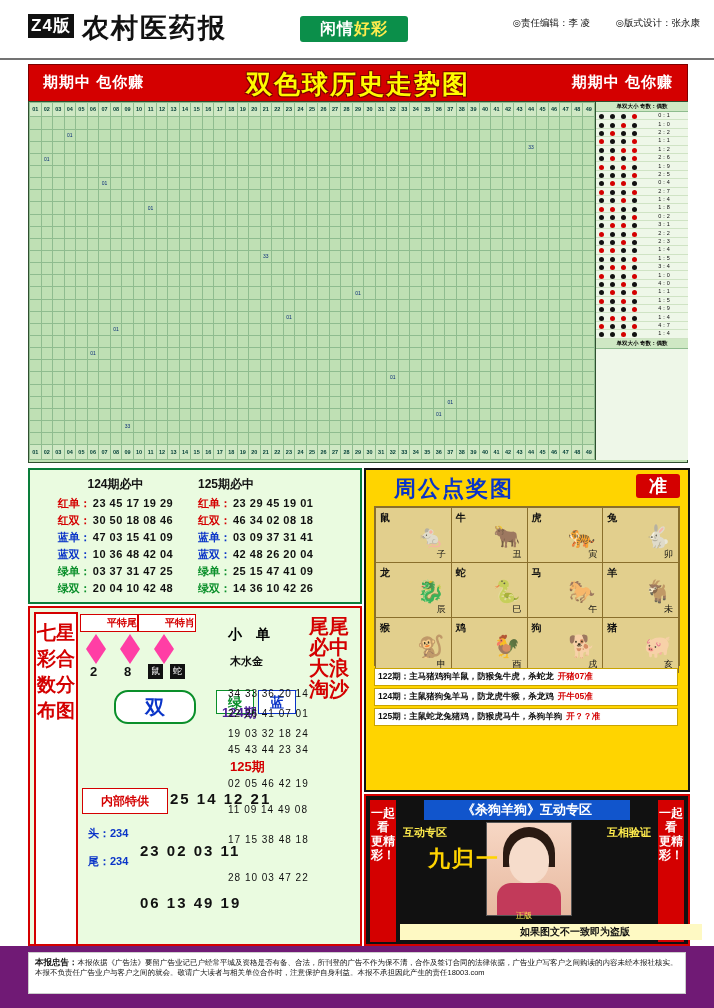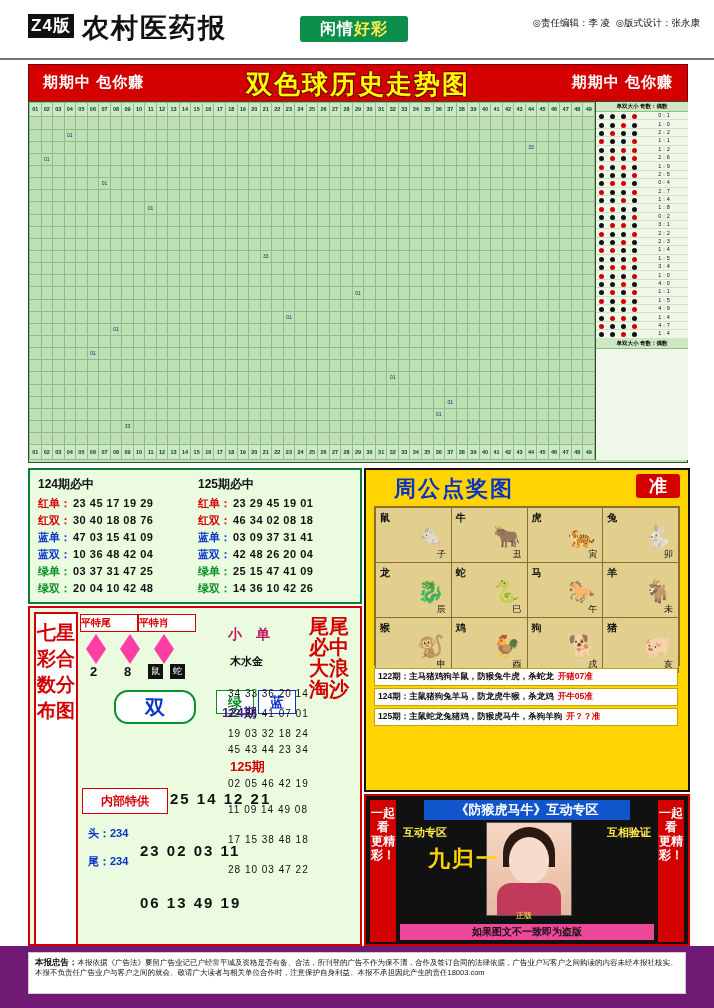--- a/index.html
+++ b/index.html
@@ -15,21 +15,21 @@
   
   .masthead{position:absolute;left:0;top:0;width:714px;height:58px;background:#fff;border-bottom:2px solid #737373;}
   .mh-inner{position:relative;width:714px;height:58px;}
   .z4{position:absolute;left:28px;top:14px;width:46px;height:24px;background:#111;color:#fff;
       font-weight:bold;font-size:17px;text-align:center;line-height:24px;letter-spacing:1px;}
   .mh-title{position:absolute;left:82px;top:10px;font-size:27px;font-weight:bold;letter-spacing:2px;color:#111;}
   .mh-badge{position:absolute;left:300px;top:16px;width:108px;height:26px;background:#0b8f4a;border-radius:3px;
       color:#fff;font-size:16px;font-weight:bold;text-align:center;line-height:26px;letter-spacing:1px;}
   .mh-badge .r{color:#ffec4d;}
   .mh-credits{position:absolute;right:14px;top:17px;font-size:9.5px;color:#111;}
-  .mh-credits span{margin-left:3px;}
+  .mh-credits span{margin-left:23px;}
 
   
   .titlebar{position:absolute;left:28px;top:64px;width:658px;height:36px;background:#d40000;border:1px solid #7e0000;}
   .tb-left,.tb-right{position:absolute;top:8px;color:#fff;font-size:15px;font-weight:bold;letter-spacing:1px;}
   .tb-left{left:14px;}
   .tb-right{right:14px;}
   .tb-center{position:absolute;left:50%;transform:translateX(-50%);top:2px;font-size:26px;font-weight:bold;
       color:#fffb00;letter-spacing:2px;text-shadow:1px 1px 0 #7a0000,-1px 1px 0 #7a0000,1px -1px 0 #7a0000,-1px -1px 0 #7a0000;}
 
   
@@ -46,21 +46,21 @@
   .side-row{height:7.4px;display:flex;align-items:center;border-bottom:1px solid #cfe3c4;}
   .dotcell{width:11px;text-align:center;}
   .dot{display:inline-block;width:5px;height:5px;border-radius:50%;}
   .dot.k{background:#111;}
   .dot.r{background:#d40000;}
   .side-txt{flex:1;text-align:center;font-size:5.5px;color:#111;}
 
   
   .panel-left{position:absolute;left:28px;top:468px;width:330px;height:132px;background:#eafbe0;border:2px solid #0a7d3a;}
   .pl-col{position:absolute;top:6px;width:155px;}
-  .pl-col.a{left:8px;}
+  .pl-col.a{left:8px;text-align:center;}
   .pl-col.b{left:168px;}
   .pl-title{font-size:12px;font-weight:bold;color:#111;margin-bottom:3px;}
   .pl-row{font-size:11px;font-weight:bold;margin:2px 0;white-space:nowrap;}
   .lbl-red{color:#d40000;margin-top:32px;}
   .lbl-blue{color:#0a34c8;}
   .lbl-green{color:#0a8f2a;}
   .nums{color:#111;letter-spacing:0.5px;margin-left:2px;}
 
   .panel-zg{position:absolute;left:364px;top:468px;width:322px;height:320px;background:#ffd400;border:2px solid #111;}
   .zg-head{position:relative;height:34px;}
@@ -79,28 +79,28 @@
   .tip-row b{color:#111;}
   .tip-open{color:#d40000;font-weight:bold;margin-left:4px;}
 
   
   .panel-qx{position:absolute;left:28px;top:606px;width:330px;height:336px;background:#eafbe0;border:2px solid #d40000;}
   .qx-side{position:absolute;left:4px;top:4px;width:40px;height:324px;background:#fff;border:2px solid #d40000;
       color:#d40000;font-size:19px;font-weight:bold;text-align:center;line-height:26px;padding-top:6px;}
   .qx-main{position:absolute;left:48px;top:4px;width:276px;height:324px;}
   .pf-box{position:absolute;left:2px;top:2px;width:120px;height:18px;}
   .pf-tag{display:inline-block;width:56px;height:16px;background:#fff;border:1px solid #d40000;color:#d40000;
-      font-size:10px;font-weight:bold;text-align:left;line-height:16px;}
+      font-size:10px;font-weight:bold;text-align:right;line-height:16px;}
   .diamonds{position:absolute;left:8px;top:22px;width:110px;height:46px;}
   .dmd{position:absolute;width:20px;height:30px;background:#ff3ea5;
       clip-path:polygon(50% 0,100% 50%,50% 100%,0 50%);}
   .dmd-num{position:absolute;top:30px;font-size:13px;font-weight:bold;color:#111;}
   .tag-sm{position:absolute;background:#111;color:#fff;font-size:9px;padding:1px 3px;}
   .mu-shui{position:absolute;left:152px;top:42px;font-size:11px;color:#111;font-weight:bold;}
-  .xiaodan{position:absolute;left:150px;top:14px;font-size:14px;font-weight:bold;color:#be185d;text-align:center;}
+  .xiaodan{position:absolute;left:150px;top:14px;font-size:14px;font-weight:bold;color:#000000;text-align:center;}
   .xiaodan span{margin-right:14px;}
   .shuang{position:absolute;left:36px;top:78px;width:78px;height:30px;border:2px solid #0a8f2a;border-radius:14px;
       background:#fff;color:#0a34c8;font-size:20px;font-weight:bold;text-align:center;line-height:30px;}
   .lv{position:absolute;left:138px;top:78px;width:36px;height:22px;border:1px solid #0a8f2a;background:#fff;
       color:#0a8f2a;font-size:14px;font-weight:bold;text-align:center;line-height:22px;}
   .lan{position:absolute;left:180px;top:78px;width:36px;height:22px;border:1px solid #0a34c8;background:#fff;
       color:#0a34c8;font-size:14px;font-weight:bold;text-align:center;line-height:22px;}
   .weiwei{position:absolute;left:228px;top:4px;width:46px;font-size:20px;font-weight:bold;color:#d40000;
       line-height:21px;text-align:center;}
   .period-a{position:absolute;left:144px;top:56px;font-size:13px;font-weight:bold;color:#4c1d95;margin-top:36px;}
@@ -122,22 +122,22 @@
   .mc-hd{position:absolute;top:28px;width:50px;height:84px;color:#ffec4d;font-size:11px;font-weight:bold;
       text-align:center;line-height:16px;}
   .mc-hd.l{left:34px;}
   .mc-hd.r{right:34px;}
   .mc-photo{position:absolute;left:120px;top:26px;width:84px;height:92px;background:linear-gradient(#f7d7c4,#e7b9a0);
       border:1px solid #555;}
   .mc-face{position:absolute;left:22px;top:14px;width:40px;height:46px;border-radius:50% 50% 45% 45%;background:#f6dccb;}
   .mc-hair{position:absolute;left:16px;top:4px;width:52px;height:40px;border-radius:26px 26px 0 0;background:#2a1a12;}
   .mc-body{position:absolute;left:10px;top:60px;width:64px;height:32px;background:#c23a5a;border-radius:14px 14px 0 0;}
   .mc-big{position:absolute;left:62px;top:48px;font-size:22px;font-weight:bold;color:#ffd400;letter-spacing:2px;}
-  .mc-foot{position:absolute;left:34px;bottom:4px;width:254px;height:16px;background:#ec4899;color:#111;font-size:10px;
-      font-weight:bold;text-align:center;line-height:16px;}
+  .mc-foot{position:absolute;left:34px;bottom:4px;width:254px;height:16px;background:#fef9c3;color:#111;font-size:10px;
+      font-weight:bold;text-align:center;line-height:16px;padding-left:48px;}
   .mc-zheng{position:absolute;left:150px;top:114px;font-size:8px;color:#ffec4d;}
 
   
   .footer{position:absolute;left:0;bottom:0;width:714px;height:62px;background:#701a75;}
   .foot-in{position:absolute;left:28px;top:6px;width:658px;height:42px;background:#fff;border:1px solid #ccc;
       font-size:7.5px;line-height:10px;color:#111;padding:4px 6px;box-sizing:border-box;}
   .foot-in b{font-size:8.5px;}
 </style>
 </head>
 <body>
@@ -1844,21 +1844,21 @@
           </div>
         </div>
       <div class="side-hdr">单双大小 奇数：偶数</div>
     </div>
   </div>
 
   <div class="panel-left">
     <div class="pl-col a">
       <div class="pl-title">124期必中</div>
       <div class="pl-row"><span class="lbl-red">红单：</span><span class="nums">23 45 17 19 29</span></div>
-      <div class="pl-row"><span class="lbl-red">红双：</span><span class="nums">30 40 18 08 76</span></div>
+      <div class="pl-row"><span class="lbl-red">红双：</span><span class="nums">30 50 18 08 46</span></div>
       <div class="pl-row"><span class="lbl-blue">蓝单：</span><span class="nums">47 03 15 41 09</span></div>
       <div class="pl-row"><span class="lbl-blue">蓝双：</span><span class="nums">10 36 48 42 04</span></div>
       <div class="pl-row"><span class="lbl-green">绿单：</span><span class="nums">03 37 31 47 25</span></div>
       <div class="pl-row"><span class="lbl-green">绿双：</span><span class="nums">20 04 10 42 48</span></div>
     </div>
     <div class="pl-col b">
       <div class="pl-title">125期必中</div>
       <div class="pl-row"><span class="lbl-red">红单：</span><span class="nums">23 29 45 19 01</span></div>
       <div class="pl-row"><span class="lbl-red">红双：</span><span class="nums">46 34 02 08 18</span></div>
       <div class="pl-row"><span class="lbl-blue">蓝单：</span><span class="nums">03 09 37 31 41</span></div>
@@ -1979,35 +1979,35 @@
       <div class="period-a">124期</div>
       <div class="seq" style="top:76px">34 33 36 20 14</div>
       <div class="seq" style="top:96px">22 26 41 07 01</div>
       <div class="seq" style="top:116px">19 03 32 18 24</div>
       <div class="seq" style="top:132px">45 43 44 23 34</div>
 
       <div class="period-b">125期</div>
       <div class="seq" style="top:166px">02 05 46 42 19</div>
       <div class="seq" style="top:192px">11 09 14 49 08</div>
       <div class="seq" style="top:222px">17 15 38 48 18</div>
-      <div class="seq" style="top:252px">28 10 03 47 22</div>
+      <div class="seq" style="top:260px">28 10 03 47 22</div>
 
       <div class="neibu">内部特供</div>
       <div class="nums-big" style="left:92px;top:178px">25 14 12 21</div>
       <div class="nums-big" style="left:62px;top:230px">23 02 03 11</div>
       <div class="nums-big" style="left:62px;top:282px">06 13 49 19</div>
       <div class="tw" style="top:214px">头：234</div>
       <div class="tw" style="top:242px">尾：234</div>
     </div>
   </div>
 
   <div class="panel-macau">
     <div class="mc-sideL">一起看 更精彩！</div>
     <div class="mc-sideR">一起看 更精彩！</div>
-    <div class="mc-title">《防猴虎马牛》互动专区</div>
+    <div class="mc-title">《杀狗羊狗》互动专区</div>
     <div class="mc-hd l">互动专区</div>
     <div class="mc-hd r">互相验证</div>
     <div class="mc-photo">
       <div class="mc-hair"></div>
       <div class="mc-face"></div>
       <div class="mc-body"></div>
     </div>
     <div class="mc-big">九归一</div>
     <div class="mc-zheng">正版</div>
     <div class="mc-foot">如果图文不一致即为盗版</div>

